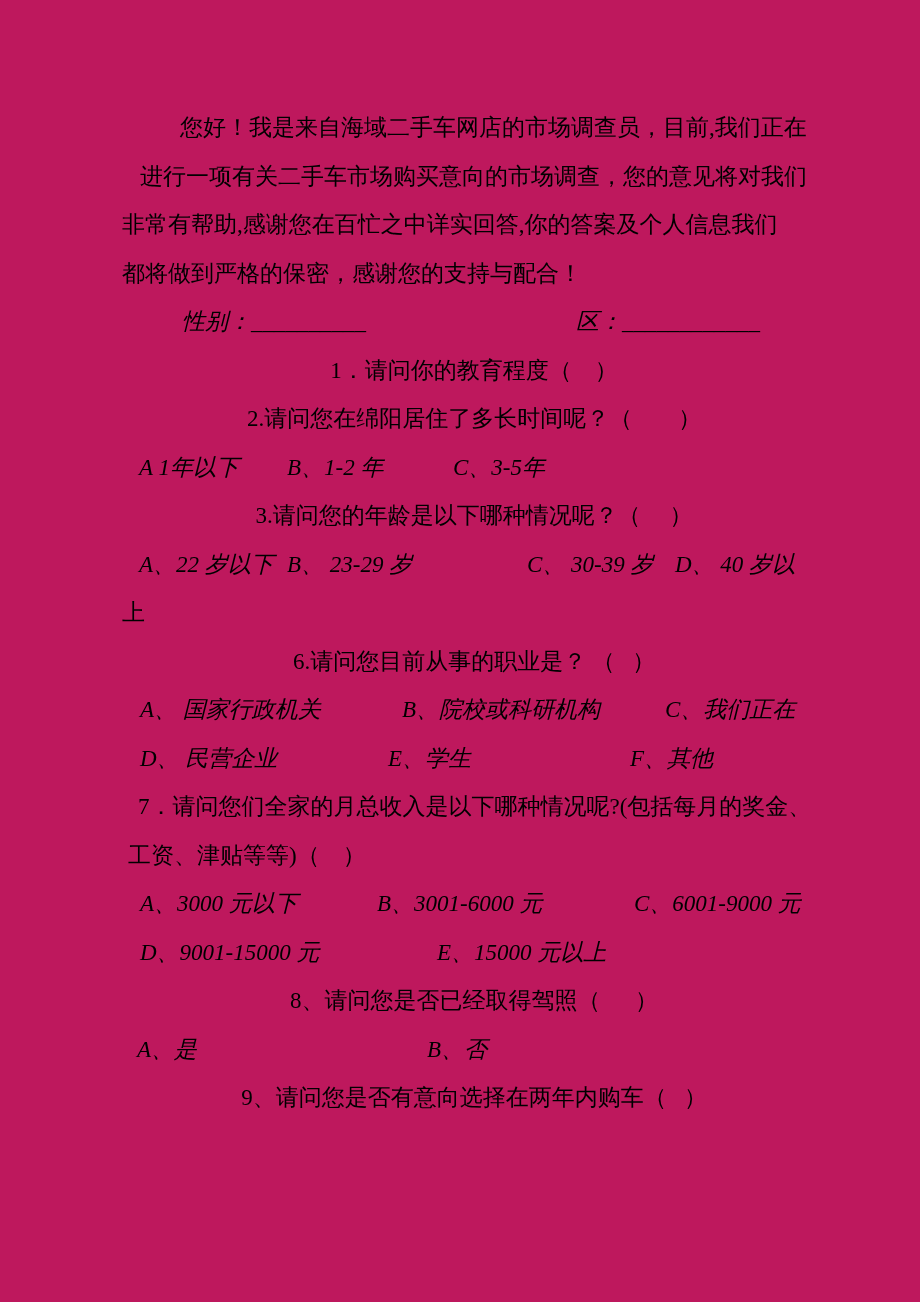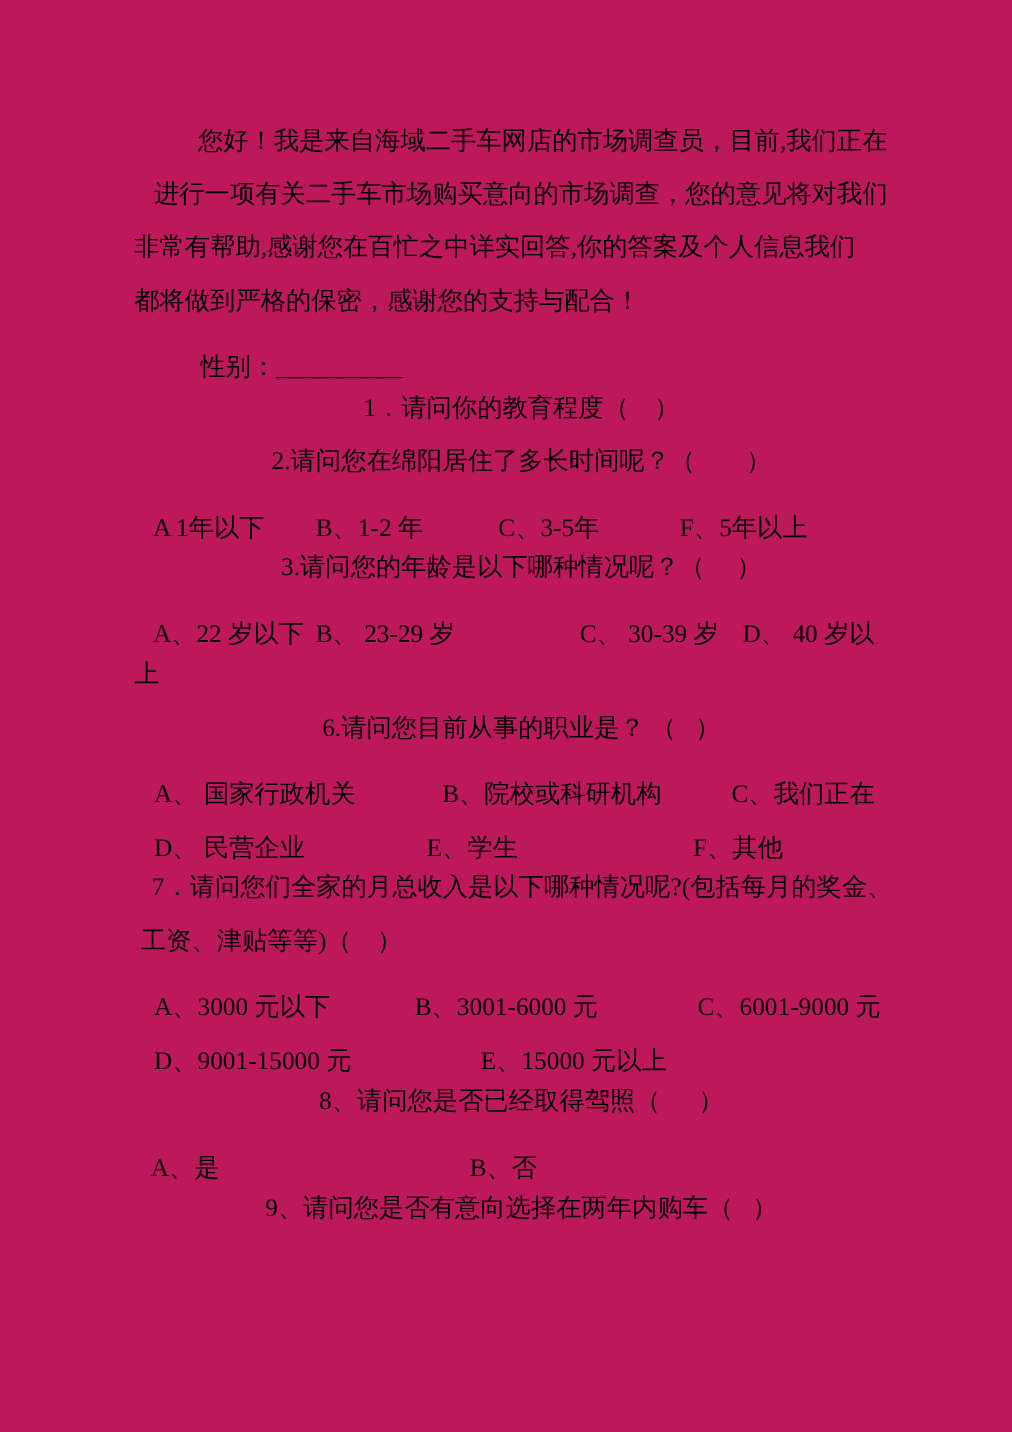--- a/index.html
+++ b/index.html
@@ -25,22 +25,23 @@
   }
   .line {
     position: relative;
     margin: 0;
     height: 48.5px;
     line-height: 48.5px;
     white-space: pre;
   }
   .pos {
     position: absolute;
-    top: 12px;
+    top: 0;
     white-space: pre;
+    font-style: italic;
   }
   
   .ind-60 { padding-left: 60px; }
   .ind-20 { padding-left: 20px; }
   .ind-18 { padding-left: 18px; text-align: center; }
   .ind-8  { padding-left: 8px; }
   .ind-2  { padding-left: 2px; }
   .blank { letter-spacing: 0; }
 </style>
 </head>
@@ -49,30 +50,30 @@
 <div class="page">
   <div class="content">
 
     <p class="line ind-60">您好！我是来自海域二手车网店的市场调查员，目前,我们正在</p>
     <p class="line ind-20">进行一项有关二手车市场购买意向的市场调查，您的意见将对我们</p>
     <p class="line ind-2">非常有帮助,感谢您在百忙之中详实回答,你的答案及个人信息我们</p>
     <p class="line ind-2">都将做到严格的保密，感谢您的支持与配合！</p>
 
     <div class="line">
       <span class="pos" style="left:62px"><span>性别：</span><span class="blank">__________</span></span>
+      <span class="pos" style="left:456px"><span>区：</span><span class="blank">____________</span></span>
     </div>
 
     <p class="line ind-18">1．请问你的教育程度（    ）</p>
 
     <p class="line ind-18">2.请问您在绵阳居住了多长时间呢？（        ）</p>
     <div class="line">
       <span class="pos" style="left:19px">A 1年以下</span>
       <span class="pos" style="left:167px">B、1-2 年</span>
       <span class="pos" style="left:333px">C、3-5年</span>
-      <span class="pos" style="left:498px">F、5年以上</span>
     </div>
 
     <p class="line ind-18">3.请问您的年龄是以下哪种情况呢？（     ）</p>
     <div class="line">
       <span class="pos" style="left:19px">A、22 岁以下</span>
       <span class="pos" style="left:167px">B、 23-29 岁</span>
       <span class="pos" style="left:407px">C、 30-39 岁</span>
       <span class="pos" style="left:555px">D、 40 岁以</span>
     </div>
     <p class="line ind-2">上</p>

